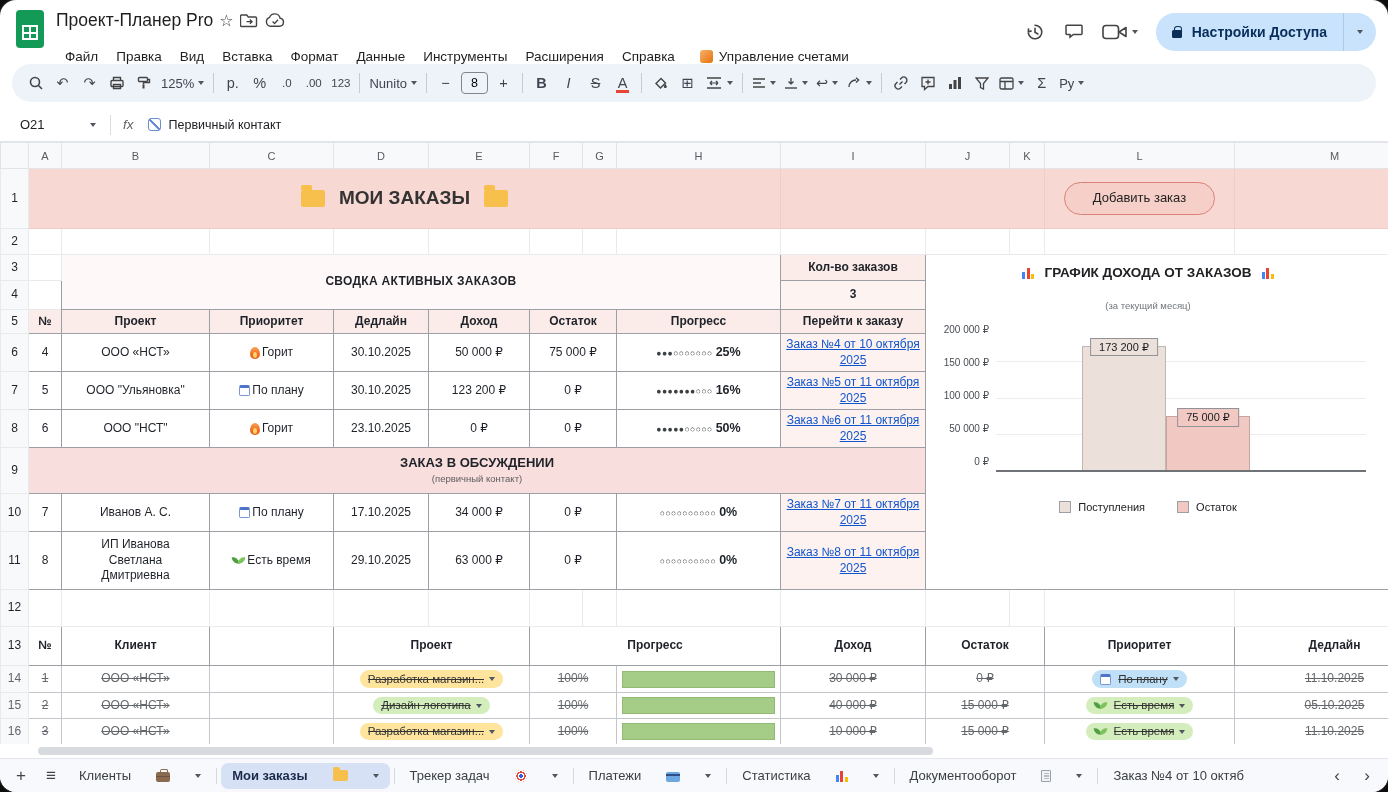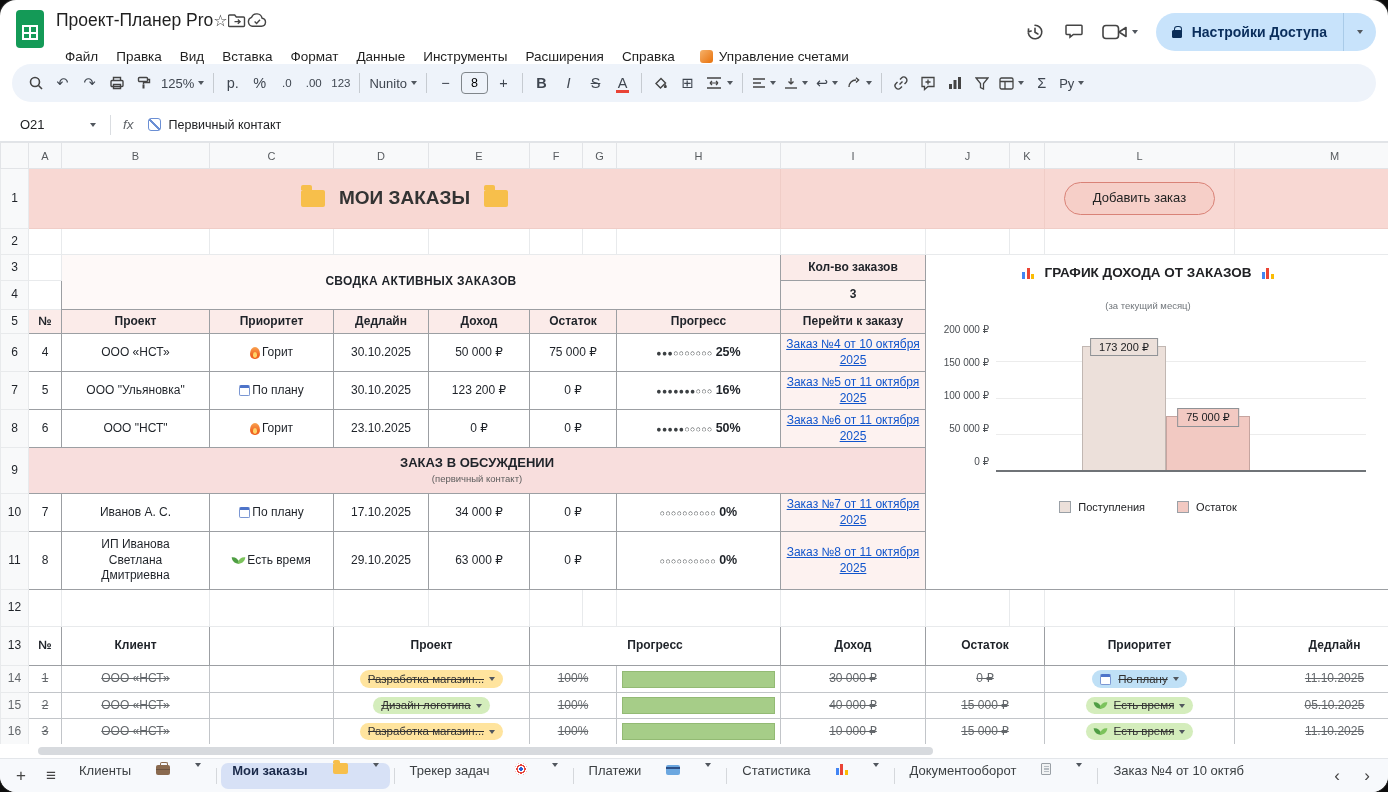--- a/index.html
+++ b/index.html
@@ -5,21 +5,21 @@
 *{margin:0;padding:0;box-sizing:border-box}
 body{background:#0d0d0d;font-family:"Liberation Sans","DejaVu Sans",sans-serif;-webkit-font-smoothing:antialiased}
 .window{width:1388px;height:792px;background:#fff;border-radius:16px;overflow:hidden;display:flex;flex-direction:column;position:relative;box-shadow:0 0 0 1px #2b2b2b}
 
 
 .topbar{height:62px;display:flex;align-items:flex-start;padding:7px 12px 0 16px;gap:12px;flex:0 0 auto}
 .logo{width:28px;height:38px;background:#149a57;border-radius:4px;position:relative;margin-top:3px;flex:0 0 auto}
 .logo i{position:absolute;left:6px;right:6px;top:15px;bottom:8px;border:2px solid #fff;
 background:linear-gradient(#fff,#fff) center/100% 2px no-repeat,linear-gradient(#fff,#fff) center/2px 100% no-repeat}
 .tcol{display:flex;flex-direction:column}
-.trow1{display:flex;align-items:center;gap:0;height:27px}
+.trow1{display:flex;align-items:center;gap:6px;height:27px}
 .doc-title{font-size:17.5px;color:#1f1f1f}
 .ticon{font-size:16px;color:#444;line-height:1}
 .menus{display:flex;align-items:center;font-size:13.5px;color:#1f1f1f;margin-top:12px}
 .mitem{padding:3px 9px;border-radius:4px;cursor:default}
 .macct{display:flex;align-items:center;gap:6px;margin-left:16px}
 .acct-ico{width:13px;height:13px;border-radius:3px;background:linear-gradient(135deg,#f6b26b,#e8710a)}
 .actions{margin-left:auto;display:flex;align-items:center;gap:18px;margin-top:6px}
 .abtn{display:flex;align-items:center;gap:4px}
 .share{display:flex;align-items:stretch;height:38px;border-radius:19px;overflow:hidden;background:#c8e3fb}
 .smain{display:flex;align-items:center;gap:9px;padding:0 16px;font-size:14px;font-weight:700;color:#0a2e5c}
@@ -119,21 +119,21 @@
 .cval{position:absolute;top:-9px;left:50%;transform:translateX(-50%);background:#faf3f0;border:1px solid #8f9296;padding:1px 8px;font-size:11px;white-space:nowrap;color:#202124}
 .clegend{display:flex;justify-content:center;gap:32px;margin-top:28px;font-size:11px;color:#202124}
 .litem{display:flex;align-items:center;gap:7px}
 .sw{width:12px;height:12px;border:1px solid #9aa0a6;display:inline-block}
 
 
 .hscroll{height:14px;position:relative;background:#fff;flex:0 0 auto}
 .hthumb{position:absolute;left:38px;top:3px;width:895px;height:8px;background:#d7dade;border-radius:4px}
 .tabbar{height:34px;background:#f7f9fc;border-top:1px solid #e3e6ea;display:flex;align-items:center;padding:0 8px;gap:4px;flex:0 0 auto}
 .tbtn{width:26px;text-align:center;font-size:17px;color:#444;line-height:1}
-.tab{display:flex;align-items:flex-start;gap:25px;height:26px;padding:0 11px;border-radius:7px;font-size:13px;color:#3c4043;white-space:nowrap;flex:0 0 auto}
+.tab{display:flex;align-items:center;gap:25px;height:26px;padding:0 11px;border-radius:7px;font-size:13px;color:#3c4043;white-space:nowrap;flex:0 0 auto}
 .tab.active{background:#d7e1f6;font-weight:700;color:#1b2a4a}
 .tab.cut{max-width:160px;overflow:hidden}
 .tabsep{width:1px;height:16px;background:#d5d8dc;flex:0 0 auto}
 .flex1{flex:1}
 svg{display:block}
 </style>
 </head>
 <body>
 
 <div class="window">

